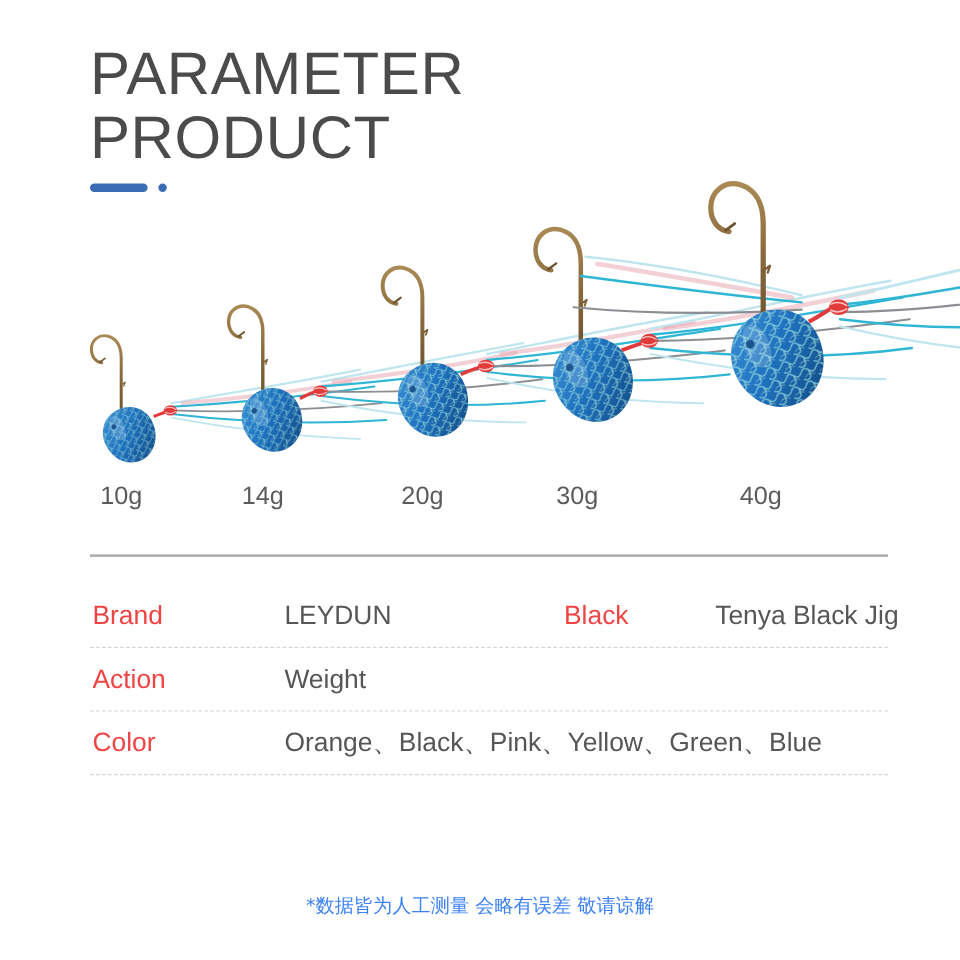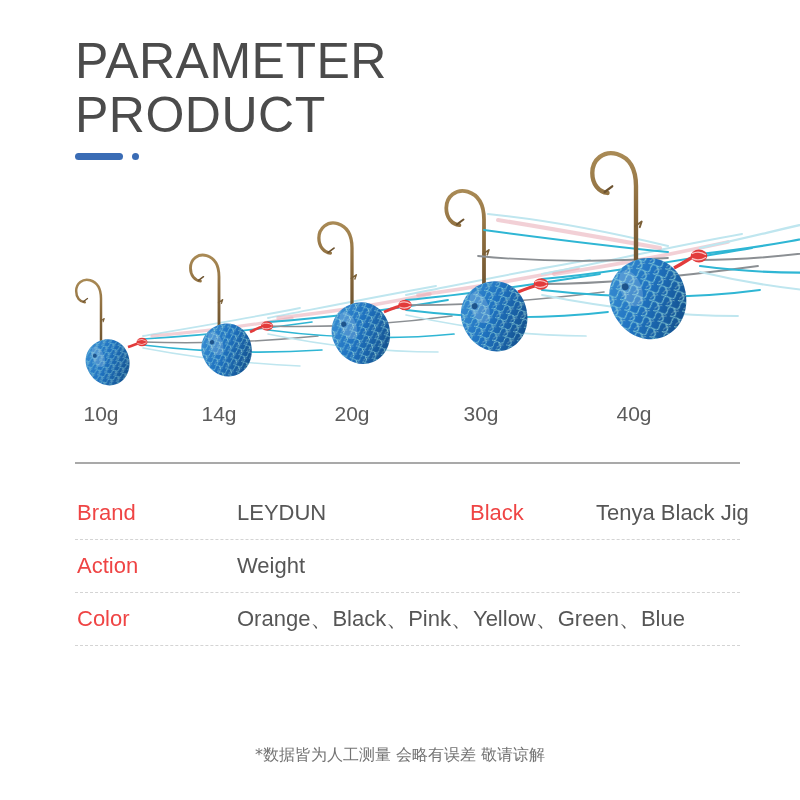--- a/index.html
+++ b/index.html
@@ -123,21 +123,21 @@
   .col-b-label { left: 395px; }
   .col-b-value { left: 521px; }
 
   
   #footnote {
     position: absolute;
     left: 0;
     top: 745px;
     width: 800px;
     text-align: center;
-    color: #737373;
+    color: #3b82f6;
     font-size: 16px;
     font-family: "DejaVu Sans", "Liberation Sans", sans-serif;
     white-space: nowrap;
   }
 </style>
 </head>
 <body>
 
 <div id="header">
   <div class="title-line">PARAMETER</div>

